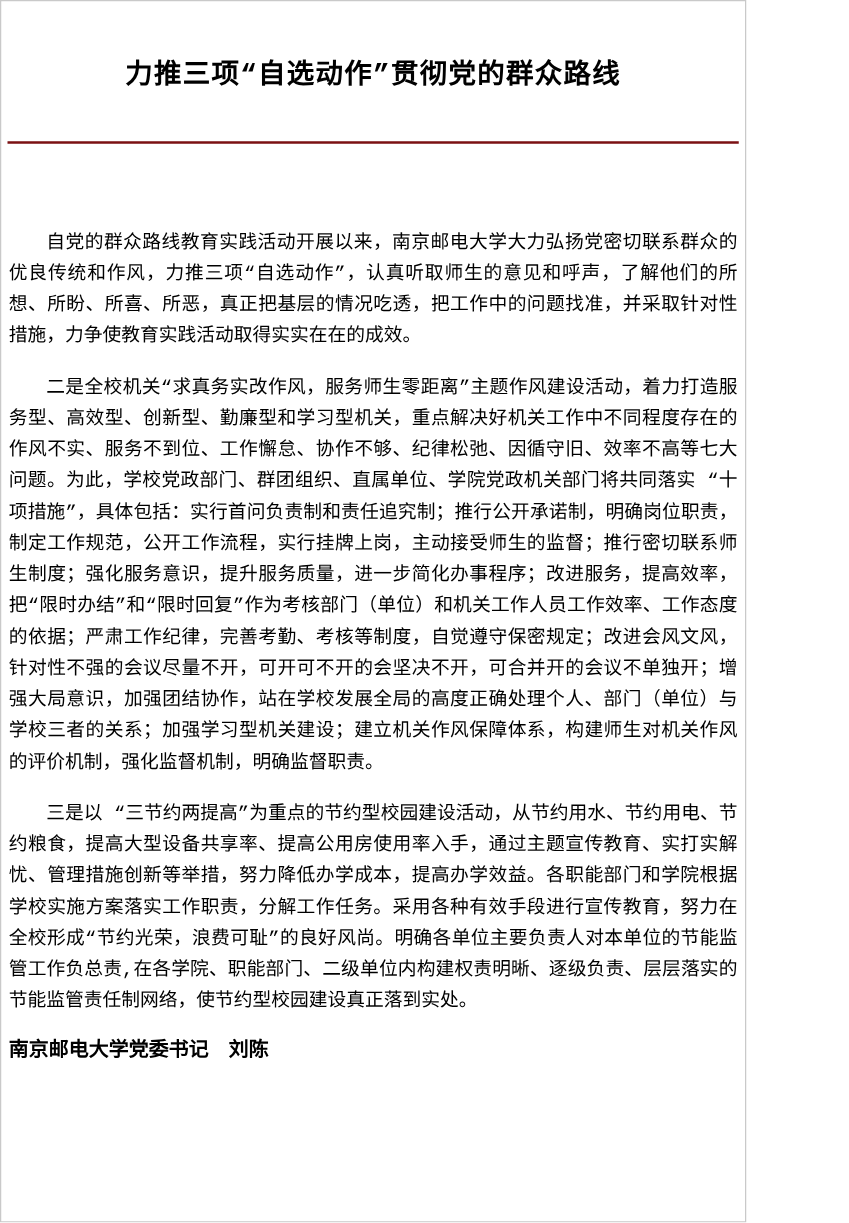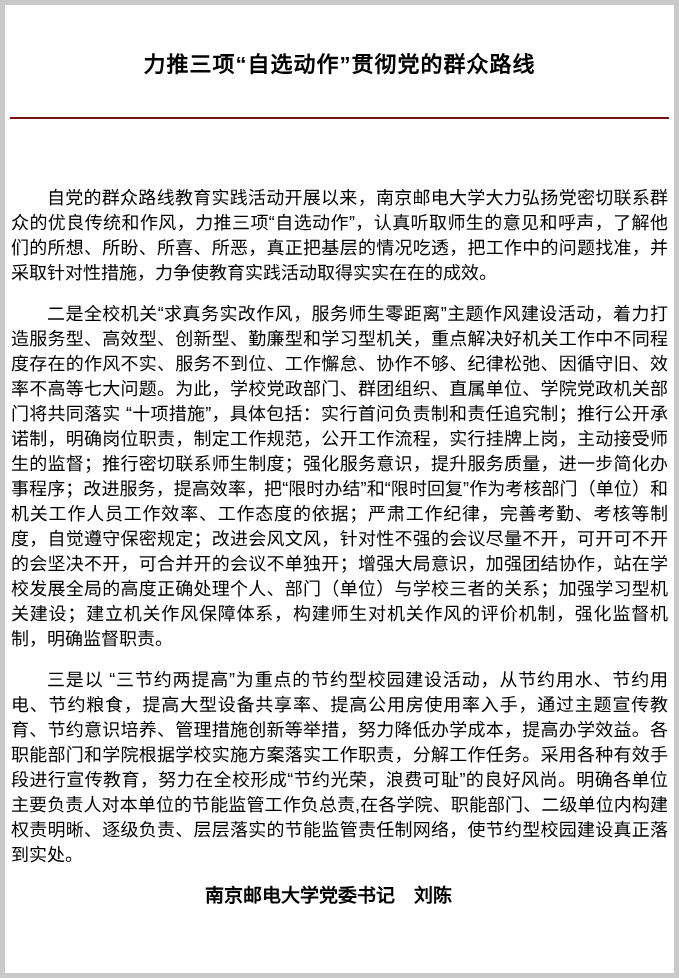--- a/index.html
+++ b/index.html
@@ -2,27 +2,27 @@
 <html lang="zh-CN"><head>
 <meta charset="utf-8">
 <style>
   html, body {
     margin: 0;
     padding: 0;
     background: #ffffff;
   }
   .page {
     position: relative;
-    width: 679px;
+    width: 597px;
     height: 978px;
     box-sizing: border-box;
-    border: 5px solid #14532d;
+    border: 1px solid #14532d;
     background: #ffffff;
     overflow: hidden;
-    font-family: Liberation Sans, sans-serif;
+    font-family: Liberation Mono, monospace;
     color: #000000;
   }
   .doc-title {
     margin: 45px 6px 0 6px;
     font-size: 22px;
     line-height: 30px;
     font-weight: bold;
     text-align: center;
     letter-spacing: 1px;
     color: #000000;
@@ -31,46 +31,46 @@
     height: 0;
     border: none;
     border-top: 2px solid #7b1113;
     margin: 37px 5px 0 5px;
   }
   .content {
     margin: 0 6px;
   }
   .content p {
     margin: 16px 0 15px 0;
-    font-size: 18px;
+    font-size: 15px;
     line-height: 25px;
     text-indent: 2em;
     text-align: justify;
     color: #000000;
   }
   .content p.first {
     margin-top: 67px;
   }
   .signature {
     margin: 15px 22px 0 0;
-    font-size: 19px;
+    font-size: 16px;
     line-height: 25px;
     font-weight: bold;
-    text-align: center;
+    text-align: left;
     color: #000000;
   }
 </style>
 </head>
 <body>
 
 <div class="page" style="background: rgb(255, 255, 255); border-color: rgb(201, 201, 201); color: rgb(0, 0, 0);">
   <h1 class="doc-title">力推三项“自选动作”贯彻党的群众路线</h1>
 
   <hr class="title-divider" style="border-top-color: rgb(123, 17, 19);">
 
   <div class="content">
     <p class="first">自党的群众路线教育实践活动开展以来，南京邮电大学大力弘扬党密切联系群众的优良传统和作风，力推三项“自选动作”，认真听取师生的意见和呼声，了解他们的所想、所盼、所喜、所恶，真正把基层的情况吃透，把工作中的问题找准，并采取针对性措施，力争使教育实践活动取得实实在在的成效。</p>
     <p>二是全校机关“求真务实改作风，服务师生零距离”主题作风建设活动，着力打造服务型、高效型、创新型、勤廉型和学习型机关，重点解决好机关工作中不同程度存在的作风不实、服务不到位、工作懈怠、协作不够、纪律松弛、因循守旧、效率不高等七大问题。为此，学校党政部门、群团组织、直属单位、学院党政机关部门将共同落实 “十项措施”，具体包括：实行首问负责制和责任追究制；推行公开承诺制，明确岗位职责，制定工作规范，公开工作流程，实行挂牌上岗，主动接受师生的监督；推行密切联系师生制度；强化服务意识，提升服务质量，进一步简化办事程序；改进服务，提高效率，把“限时办结”和“限时回复”作为考核部门（单位）和机关工作人员工作效率、工作态度的依据；严肃工作纪律，完善考勤、考核等制度，自觉遵守保密规定；改进会风文风，针对性不强的会议尽量不开，可开可不开的会坚决不开，可合并开的会议不单独开；增强大局意识，加强团结协作，站在学校发展全局的高度正确处理个人、部门（单位）与学校三者的关系；加强学习型机关建设；建立机关作风保障体系，构建师生对机关作风的评价机制，强化监督机制，明确监督职责。</p>
-    <p>三是以 “三节约两提高”为重点的节约型校园建设活动，从节约用水、节约用电、节约粮食，提高大型设备共享率、提高公用房使用率入手，通过主题宣传教育、节约意识培养、管理措施创新等举措，努力降低办学成本，提高办学效益。各职能部门和学院根据学校实施方案落实工作职责，分解工作任务。采用各种有效手段进行宣传教育，努力在全校形成“节约光荣，浪费可耻”的良好风尚。明确各单位主要负责人对本单位的节能监管工作负总责,在各学院、职能部门、二级单位内构建权责明晰、逐级负责、层层落实的节能监管责任制网络，使节约型校园建设真正落到实处。</p>
+    <p>三是以 “三节约两提高”为重点的节约型校园建设活动，从节约用水、节约用电、节约粮食，提高大型设备共享率、提高公用房使用率入手，通过主题宣传教育、实打实解忧、管理措施创新等举措，努力降低办学成本，提高办学效益。各职能部门和学院根据学校实施方案落实工作职责，分解工作任务。采用各种有效手段进行宣传教育，努力在全校形成“节约光荣，浪费可耻”的良好风尚。明确各单位主要负责人对本单位的节能监管工作负总责,在各学院、职能部门、二级单位内构建权责明晰、逐级负责、层层落实的节能监管责任制网络，使节约型校园建设真正落到实处。</p>
 
     <div class="signature">南京邮电大学党委书记　刘陈</div>
   </div>
 </div>
 
 </body></html>

